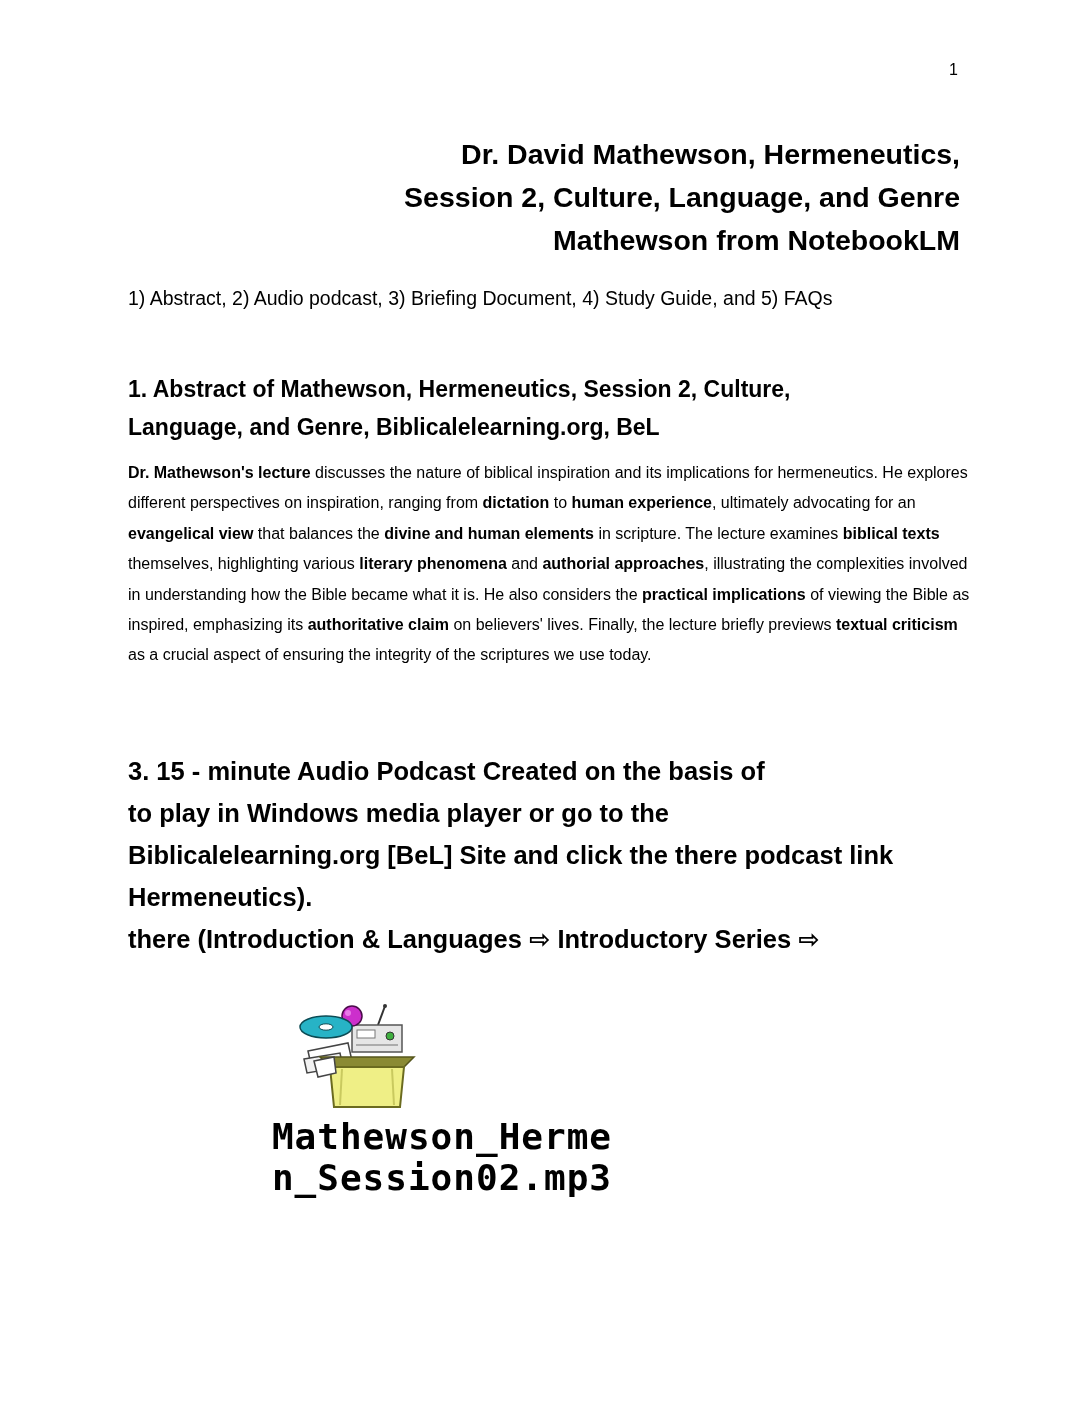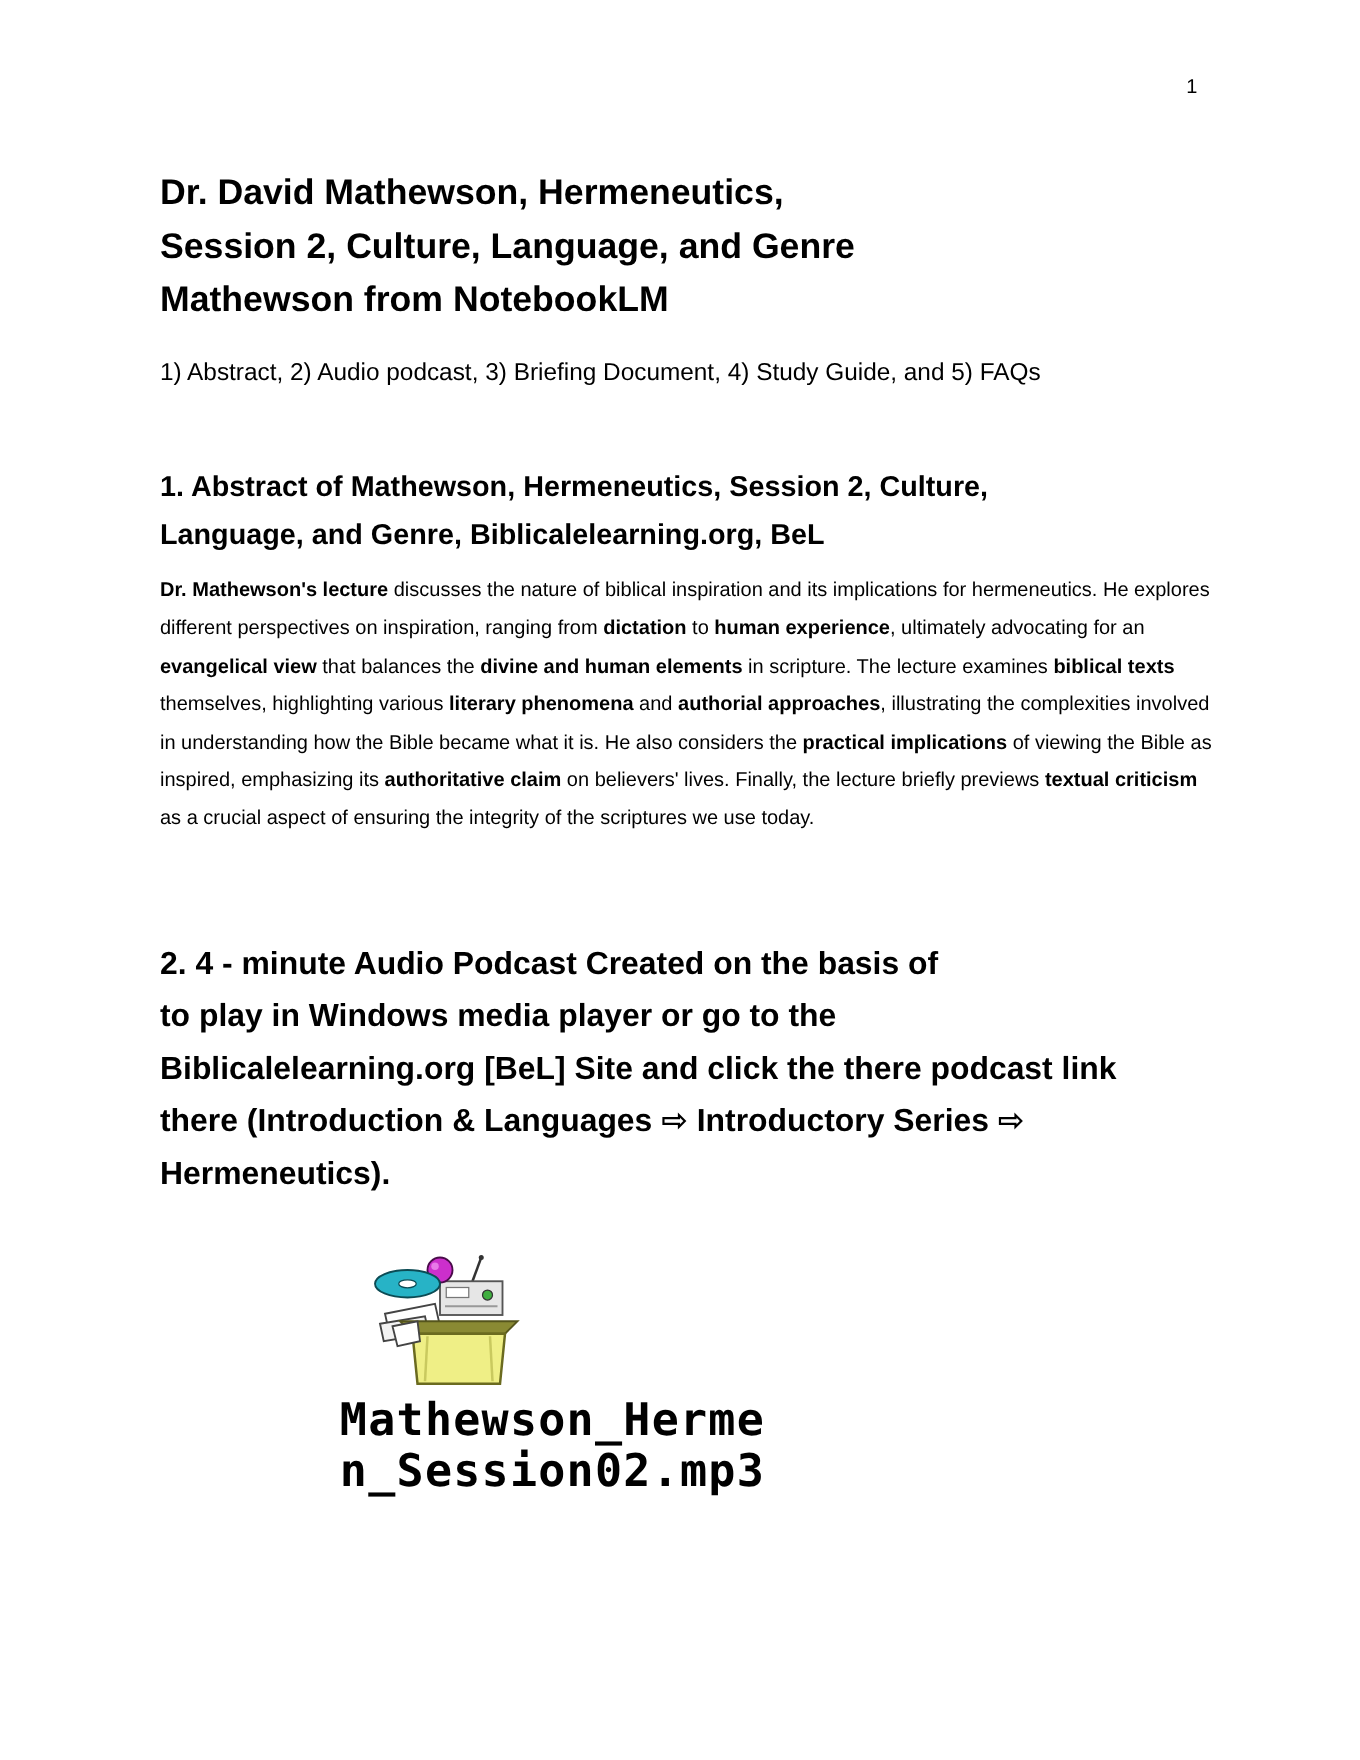--- a/index.html
+++ b/index.html
@@ -12,21 +12,21 @@
   .page {
     position:relative; width:1088px; height:1408px;
     background:#ffffff; overflow:hidden;
   }
   .page-number {
     position:absolute; top:60px; right:130px;
     font-size:16px; line-height:20px;
   }
   .doc-title {
     position:absolute; top:133px; left:128px; width:832px;
-    text-align:left; font-weight:700; font-size:28.5px; line-height:43px;
+    text-align:right; font-weight:700; font-size:28.5px; line-height:43px;
   }
   .subtitle {
     position:absolute; top:284px; left:128px; width:860px;
     font-size:19.5px; line-height:28px;
   }
   .h1 {
     position:absolute; top:370px; left:128px; width:860px;
     font-weight:700; font-size:23px; line-height:38px;
   }
   .body-par {
@@ -66,25 +66,25 @@
   <div class="subtitle">1) Abstract, 2) Audio podcast, 3) Briefing Document, 4) Study Guide, and 5) FAQs</div>
 
   <div class="h1">
       <div>1. Abstract of Mathewson, Hermeneutics, Session 2, Culture,</div>
       <div>Language, and Genre, Biblicalelearning.org, BeL</div>
     </div>
 
   <p class="body-par"><span style="font-weight: 700;">Dr. Mathewson's lecture</span><span> discusses the nature of biblical inspiration and its implications for hermeneutics. He explores different perspectives on inspiration, ranging from </span><span style="font-weight: 700;">dictation</span><span> to </span><span style="font-weight: 700;">human experience</span><span>, ultimately advocating for an </span><span style="font-weight: 700;">evangelical view</span><span> that balances the </span><span style="font-weight: 700;">divine and human elements</span><span> in scripture. The lecture examines </span><span style="font-weight: 700;">biblical texts</span><span> themselves, highlighting various </span><span style="font-weight: 700;">literary phenomena</span><span> and </span><span style="font-weight: 700;">authorial approaches</span><span>, illustrating the complexities involved in understanding how the Bible became what it is. He also considers the </span><span style="font-weight: 700;">practical implications</span><span> of viewing the Bible as inspired, emphasizing its </span><span style="font-weight: 700;">authoritative claim</span><span> on believers' lives. Finally, the lecture briefly previews </span><span style="font-weight: 700;">textual criticism</span><span> as a crucial aspect of ensuring the integrity of the scriptures we use today.</span></p>
 
   <div class="h2">
-      <div>2.  4 - minute Audio Podcast Created on the basis of</div>
+      <div>3.  15 - minute Audio Podcast Created on the basis of</div>
       <div>to play in Windows media player or go to the</div>
       <div>Biblicalelearning.org [BeL] Site and click the there podcast link</div>
+      <div>Hermeneutics).</div>
       <div>there (Introduction &amp; Languages ⇨ Introductory Series ⇨</div>
-      <div>Hermeneutics).</div>
     </div>
 
   <div class="icon-wrap" title="">
     <svg viewBox="0 0 156 112" xmlns="http://www.w3.org/2000/svg">
 
       <line x1="88" y1="22" x2="95" y2="3" stroke="#333" stroke-width="2"></line>
       <circle cx="95" cy="3" r="2" fill="#333"></circle>
 
       <polygon points="18,48 58,40 62,58 22,66" fill="#ffffff" stroke="#444" stroke-width="1.5"></polygon>
       <polygon points="14,56 50,50 53,64 17,70" fill="#f2f2f2" stroke="#444" stroke-width="1.5"></polygon>

